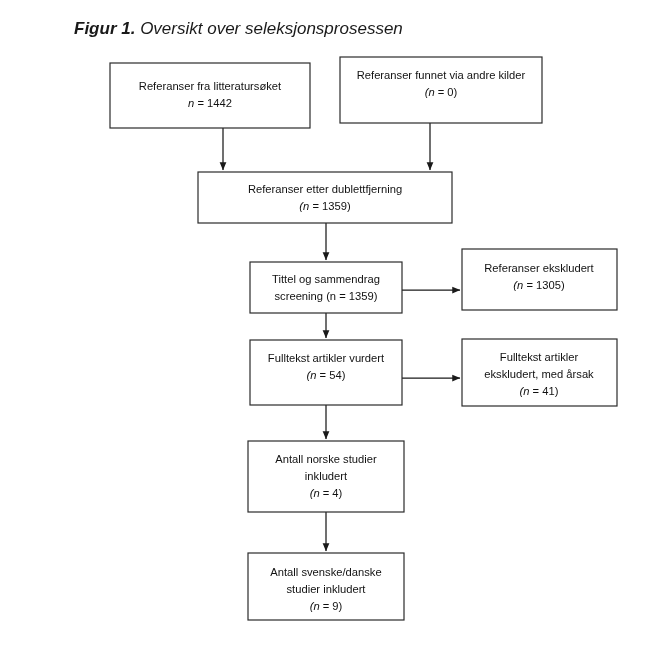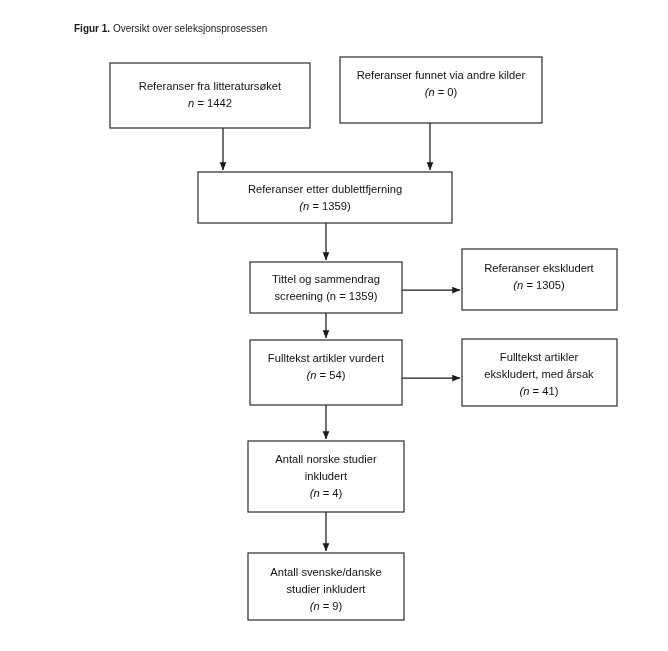--- a/index.html
+++ b/index.html
@@ -12,24 +12,25 @@
     height: 651px;
     font-family: "Liberation Sans", sans-serif;
     color: #000000;
     position: relative;
     overflow: hidden;
   }
   #figure-caption {
     position: absolute;
     left: 74px;
     top: 21px;
-    font-size: 10px;
+    font-size: 17px;
     line-height: 15px;
     white-space: nowrap;
     color: #1a1a1a;
+    font-style: italic;
   }
   #figure-caption .cap-label {
     font-weight: bold;
   }
   #flow-svg {
     position: absolute;
     left: 0;
     top: 0;
     width: 668px;
     height: 651px;

